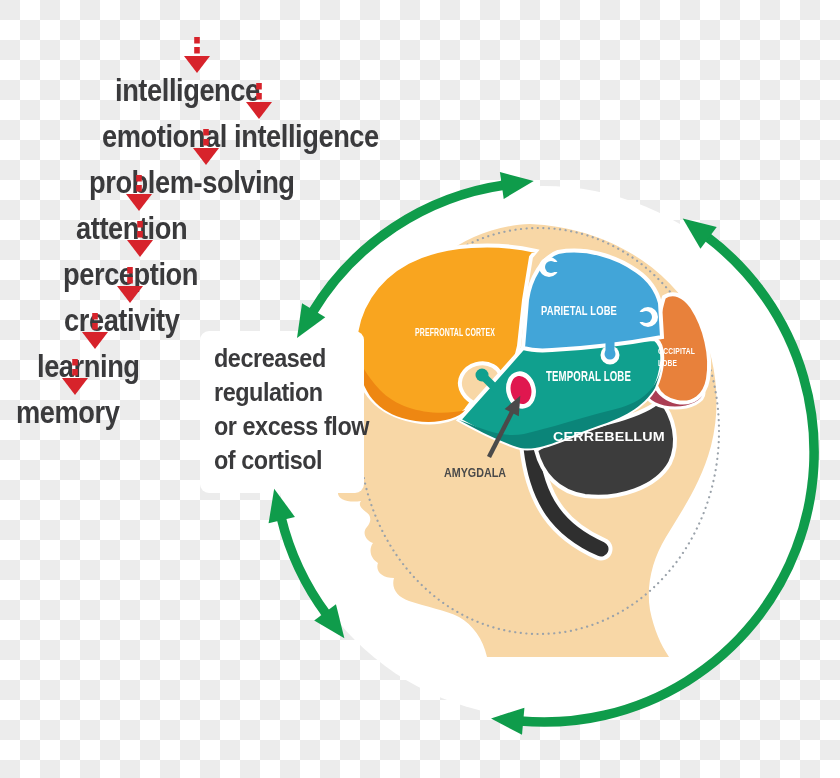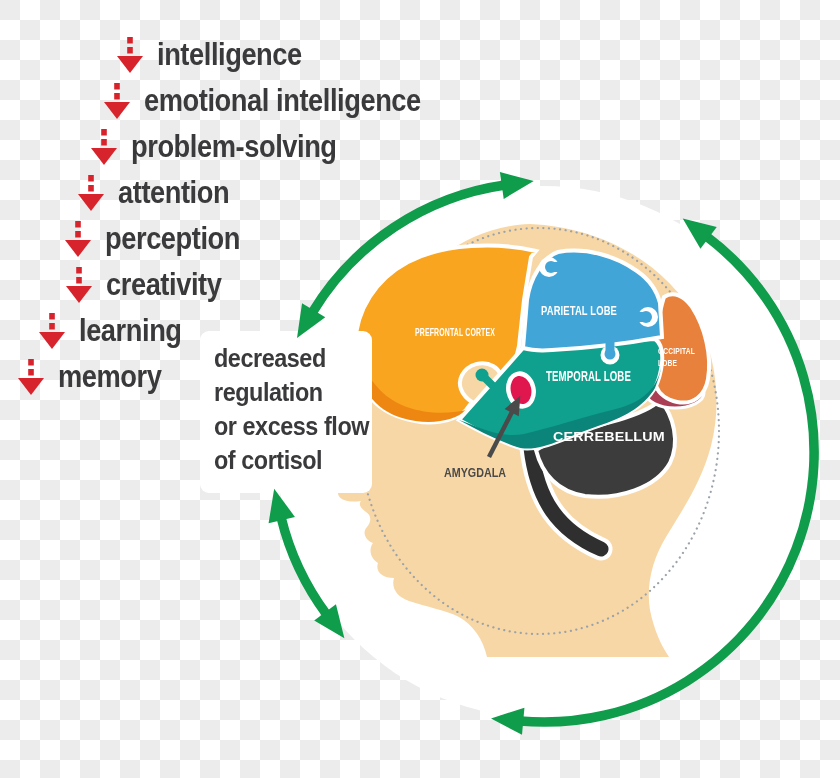--- a/index.html
+++ b/index.html
@@ -13,24 +13,24 @@
   .layer{position:absolute;left:0;top:0;width:840px;height:778px;}
   .art{z-index:10;}
   .overlay{z-index:30;pointer-events:none;}
   .whitebox{
     position:absolute;z-index:20;background:#ffffff;border-radius:9px;
     color:#3a3a3c;font-weight:700;
   }
   .cond{transform:scaleX(0.88);transform-origin:0 50%;display:inline-block;white-space:nowrap;letter-spacing:-0.5px;}
   .box-line{white-space:nowrap;letter-spacing:-0.5px;transform:scaleX(0.9);transform-origin:0 50%;}
   .box-gluco{left:524px;top:124px;width:244px;height:88px;padding:8px 0 0 22px;font-size:28px;line-height:34px;}
-  .box-decr{left:200px;top:331px;width:150px;height:152px;padding:10px 8px 0 14px;font-size:26px;line-height:34px;}
+  .box-decr{left:200px;top:331px;width:150px;height:152px;padding:10px 0 0 14px;font-size:26px;line-height:34px;}
   .box-cell{left:242px;top:629px;width:272px;height:92px;padding:14px 0 0 18px;font-size:28px;line-height:34px;}
   .imp-row{
-    position:absolute;z-index:20;display:flex;align-items:center;gap:12px;height:36px;
+    position:absolute;z-index:20;display:flex;align-items:center;gap:0;height:36px;flex-direction:column;
   }
   .imp-label{font-size:31px;font-weight:700;color:#3a3a3c;}
   .red-arrow{width:30px;height:36px;fill:#d7232b;flex:0 0 auto;}
   .blabel{font-weight:700;fill:#ffffff;letter-spacing:0.2px;}
   .amyg-label{font-weight:700;fill:#4a4a4a;}
 </style>
 </head>
 <body>
 
 <div class="stage">

